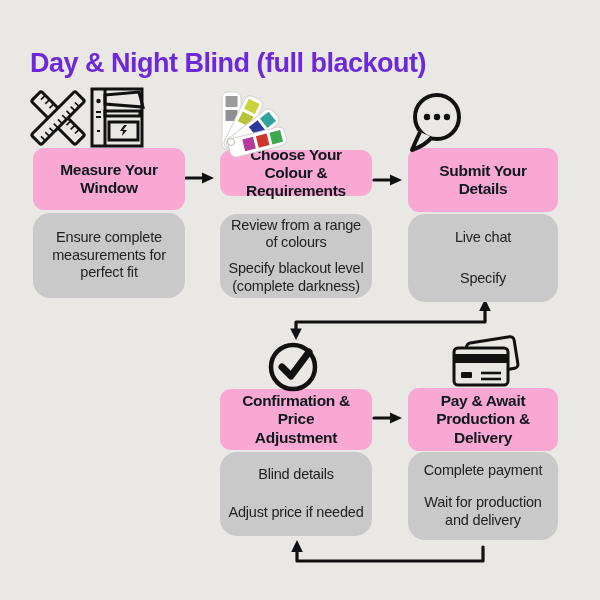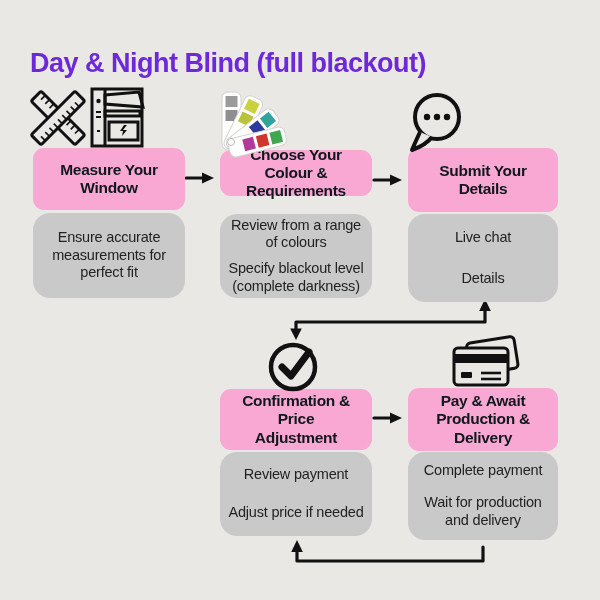--- a/index.html
+++ b/index.html
@@ -160,50 +160,50 @@
       <line x1="31" y1="41" x2="51" y2="41"></line>
       <line x1="31" y1="47" x2="51" y2="47"></line>
     </g>
   </svg>
 
   <div class="col">
     <div class="step-box" style="left:33px;top:148px;width:152px;height:62px">
       <span>Measure Your Window</span>
     </div>
     <div class="detail-box" style="left:33px;top:213px;width:152px;height:85px">
-      <p>Ensure accurate measurements for perfect fit</p>
+      <p>Ensure complete measurements for perfect fit</p>
     </div>
   </div>
 
   <div class="col">
     <div class="step-box" style="left:220px;top:150px;width:152px;height:46px">
       <span>Choose Your Colour &amp; Requirements</span>
     </div>
     <div class="detail-box" style="left:220px;top:214px;width:152px;height:84px;gap:8px">
       <p>Review from a range of colours</p>
       <p>Specify blackout level (complete darkness)</p>
     </div>
   </div>
 
   <div class="col">
     <div class="step-box" style="left:408px;top:148px;width:150px;height:64px">
       <span>Submit Your Details</span>
     </div>
     <div class="detail-box" style="left:408px;top:214px;width:150px;height:88px;gap:23px">
       <p>Live chat</p>
-      <p>Details</p>
+      <p>Specify</p>
     </div>
   </div>
 
   <div class="col">
     <div class="step-box" style="left:220px;top:389px;width:152px;height:61px">
       <span>Confirmation &amp; Price Adjustment</span>
     </div>
     <div class="detail-box" style="left:220px;top:452px;width:152px;height:84px;gap:20px">
-      <p>Review payment</p>
+      <p>Blind details</p>
       <p>Adjust price if needed</p>
     </div>
   </div>
 
   <div class="col">
     <div class="step-box" style="left:408px;top:388px;width:150px;height:63px">
       <span>Pay &amp; Await Production &amp; Delivery</span>
     </div>
     <div class="detail-box" style="left:408px;top:452px;width:150px;height:88px;gap:14px">
       <p>Complete payment</p>

